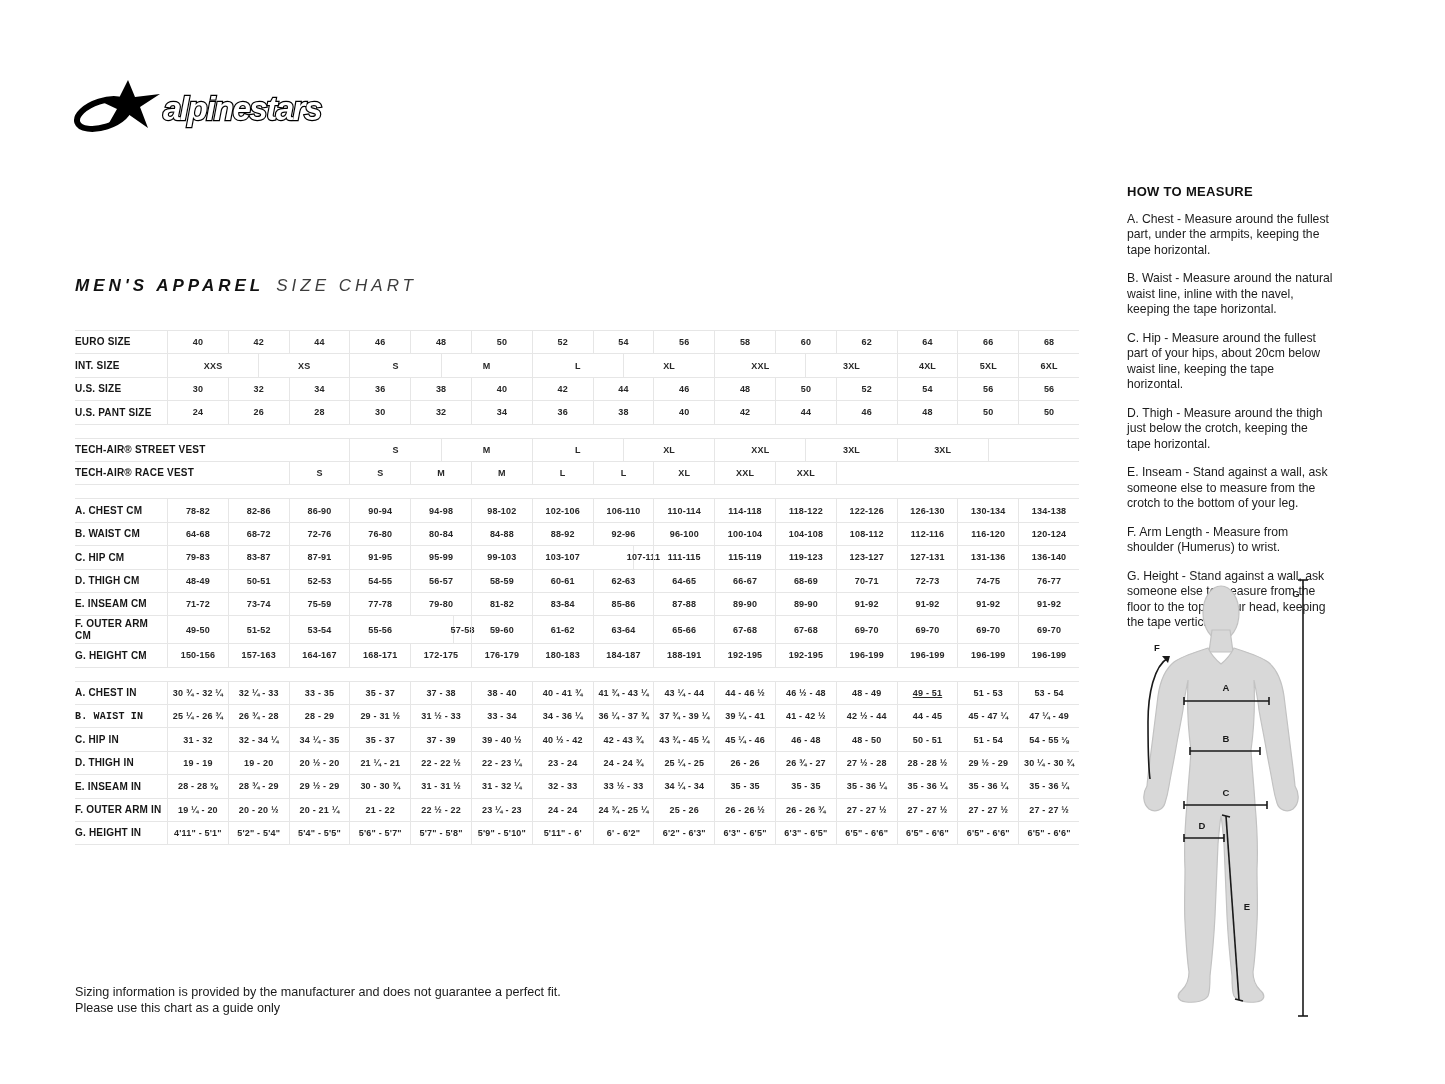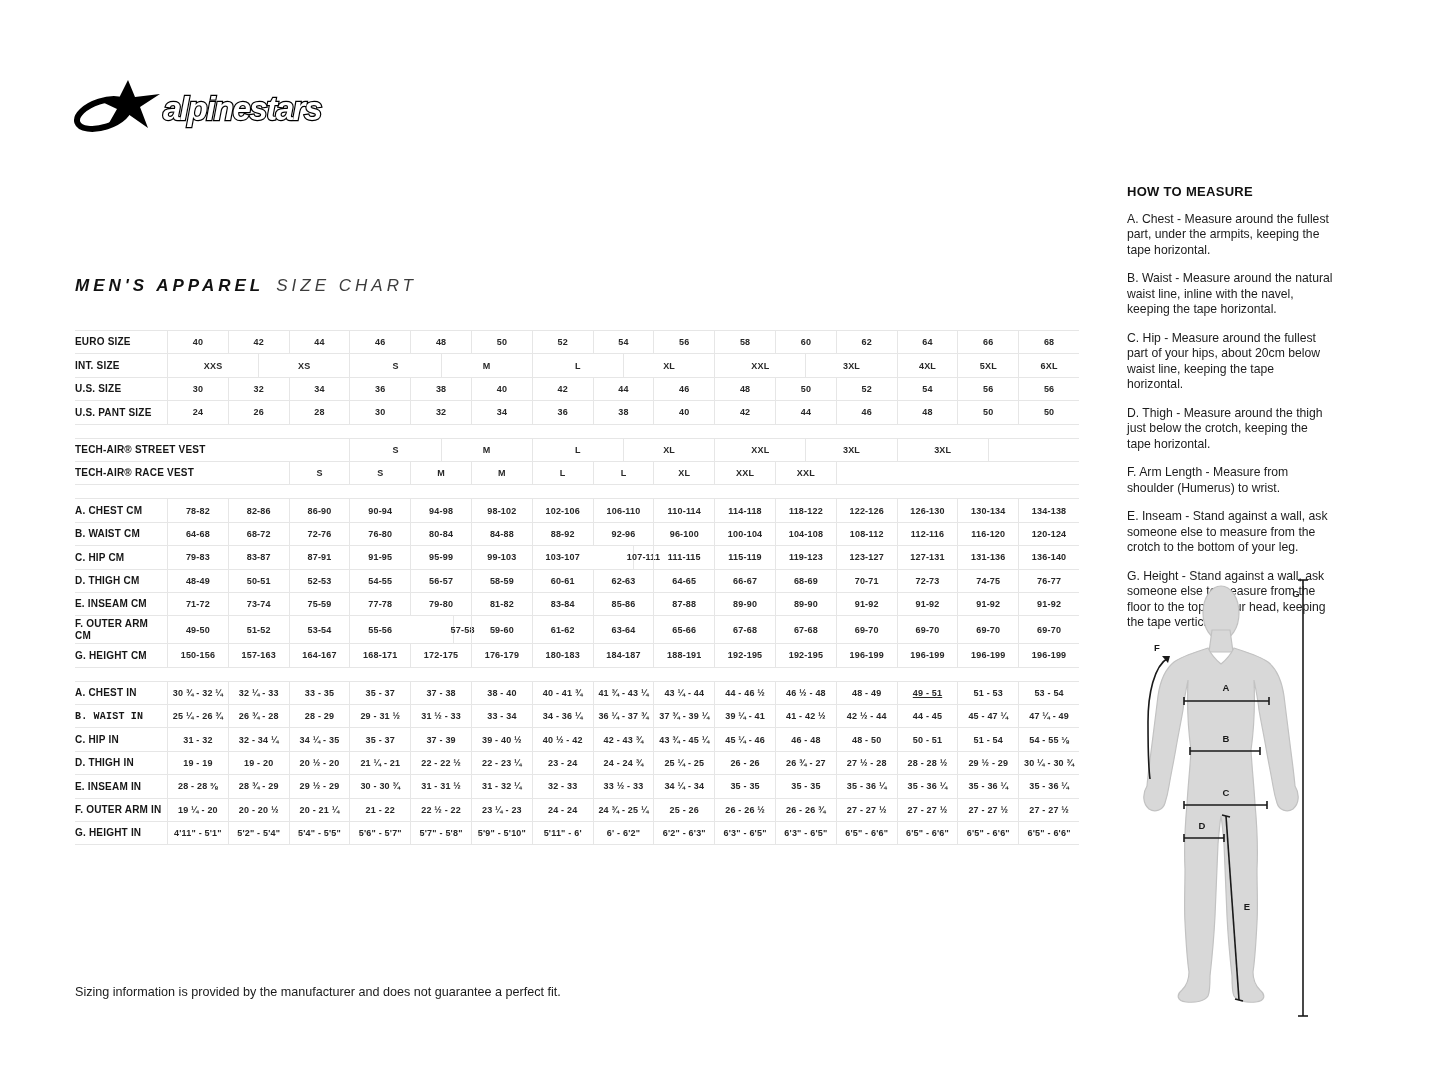--- a/index.html
+++ b/index.html
@@ -421,22 +421,22 @@
     </div>
   </div>
 
 <div id="measure" class="abs">
   <h2>HOW TO MEASURE</h2>
   <div id="measure-paragraphs">
       <p>A. Chest - Measure around the fullest part, under the armpits, keeping the tape horizontal.</p>
       <p>B. Waist - Measure around the natural waist line, inline with the navel, keeping the tape horizontal.</p>
       <p>C. Hip - Measure around the fullest part of your hips, about 20cm below waist line, keeping the tape horizontal.</p>
       <p>D. Thigh - Measure around the thigh just below the crotch, keeping the tape horizontal.</p>
+      <p>E. Inseam - Stand against a wall, ask someone else to measure from the crotch to the bottom of your leg.</p>
       <p>F. Arm Length - Measure from shoulder (Humerus) to wrist.</p>
-      <p>E. Inseam - Stand against a wall, ask someone else to measure from the crotch to the bottom of your leg.</p>
       <p>G. Height - Stand against a wall, ask someone else to measure from the floor to the top of your head, keeping the tape vertical.</p>
     </div>
 </div>
 
 <svg id="figure" class="abs" viewBox="0 0 210 470" width="210" height="470" aria-hidden="true">
   <g fill="#d8d8d8" stroke="#c2c2c2" stroke-width="1.2">
     <ellipse cx="97" cy="49" rx="18" ry="27"></ellipse>
     <path d="M88 66 L106 66 L109 88 L85 88 Z"></path>
     <path d="M84 84
       C 72 88, 58 92, 50 98  C 40 106, 36 118, 34 132
@@ -505,13 +505,14 @@
     <text x="102" y="232">C</text>
     <text x="78" y="265">D</text>
     <text x="123" y="346">E</text>
     <text x="33" y="87">F</text>
     <text x="172" y="33">G</text>
   </g>
 </svg>
 
 <div id="footer" class="abs">
   <div>Sizing information is provided by the manufacturer and does not guarantee a perfect fit.</div>
+  <div>Please use this chart as a guide only</div>
 </div>
 
 </body></html>

